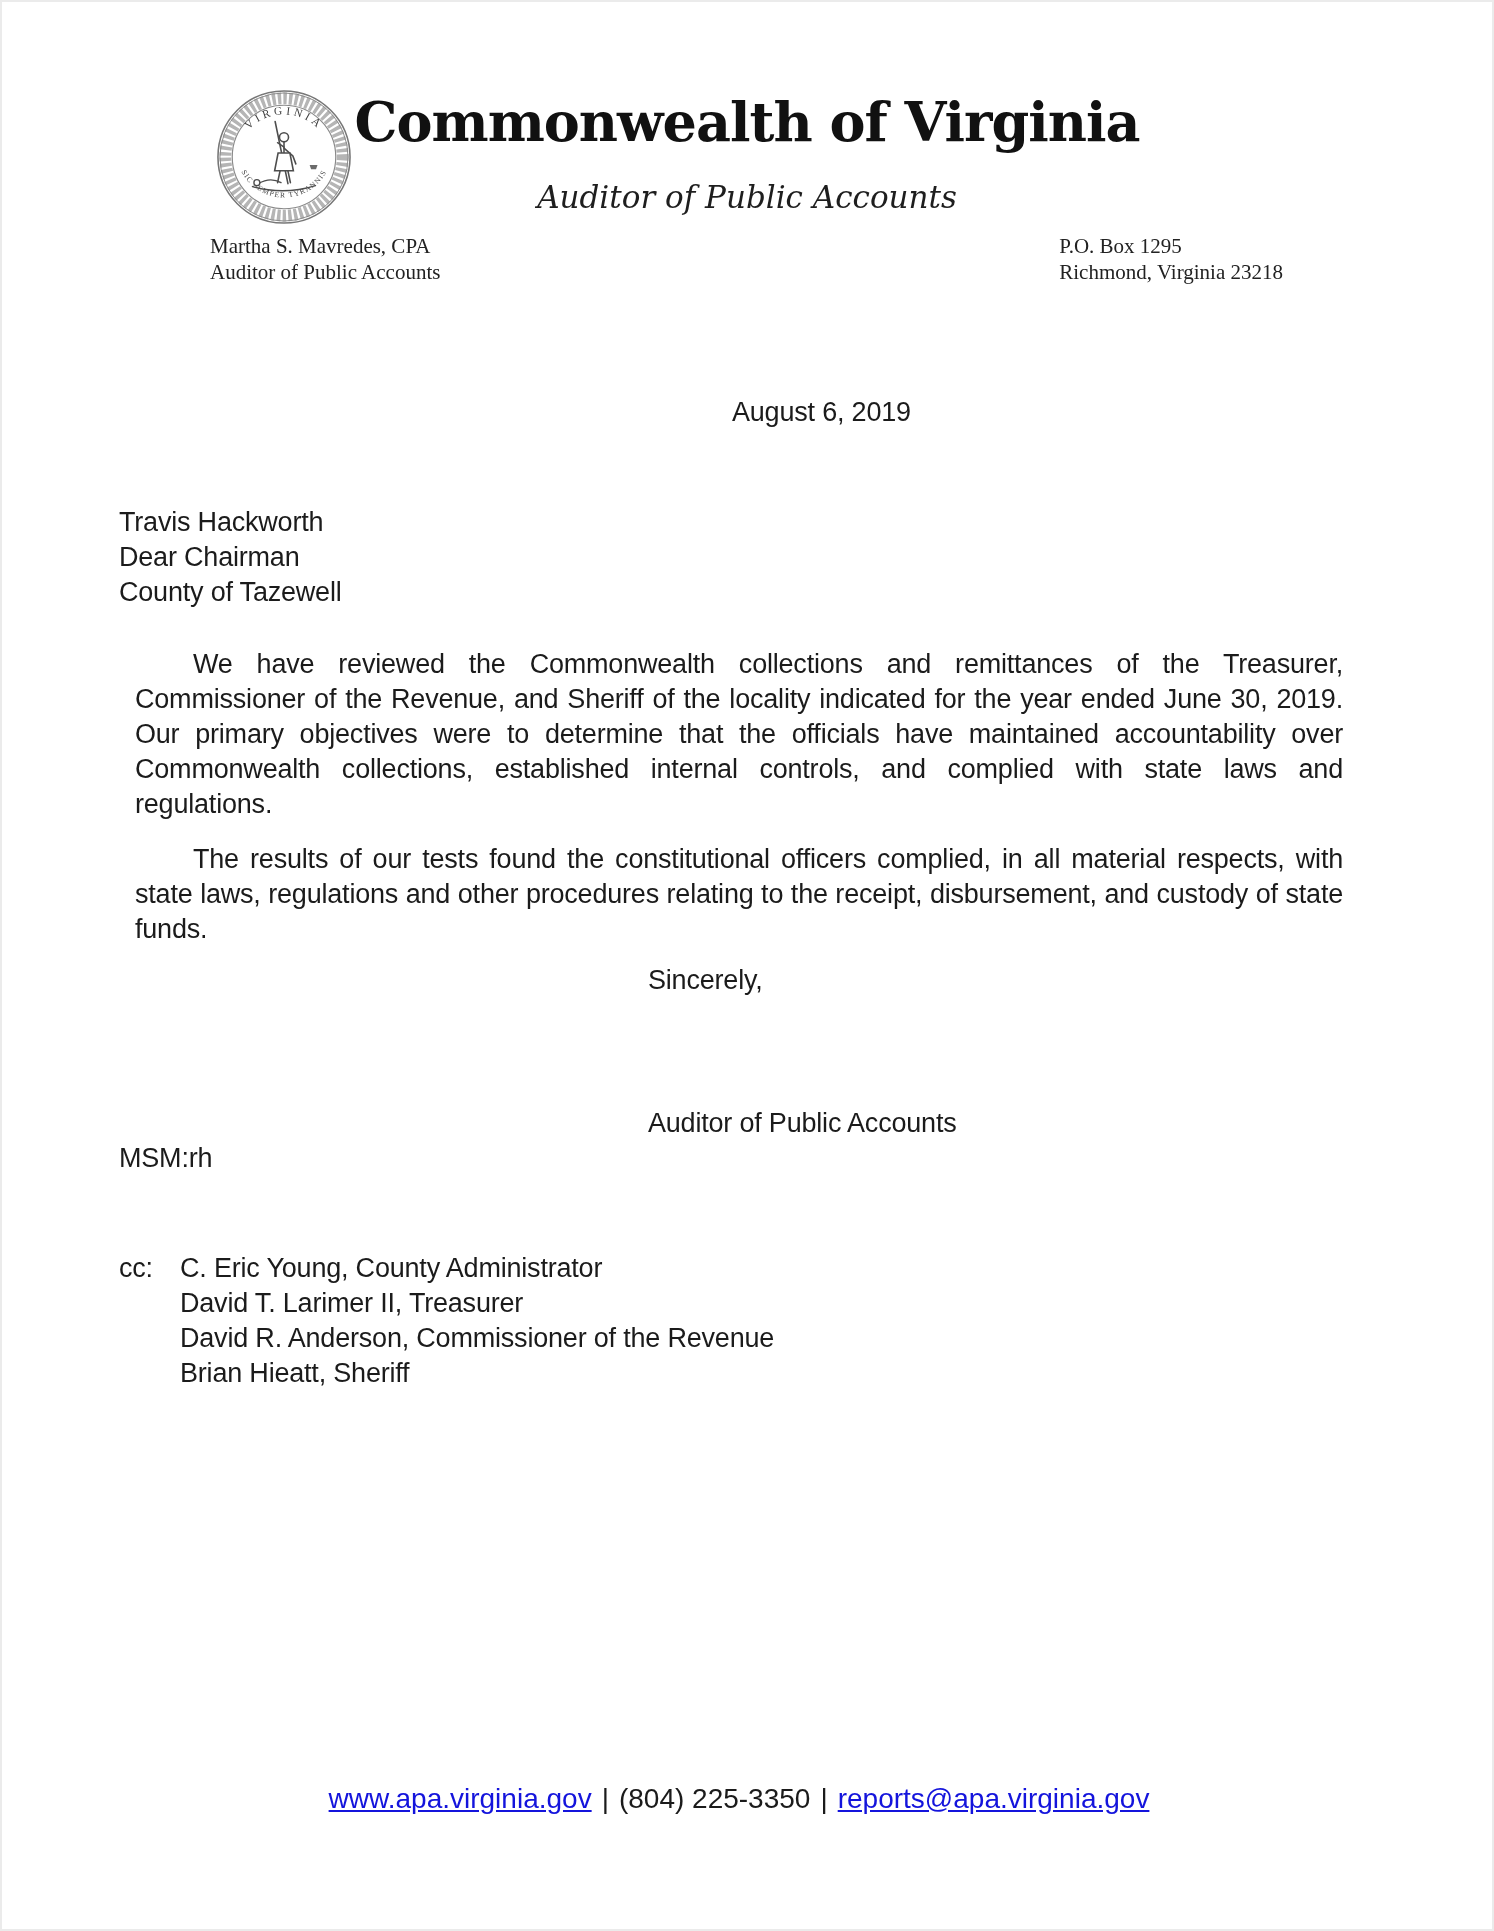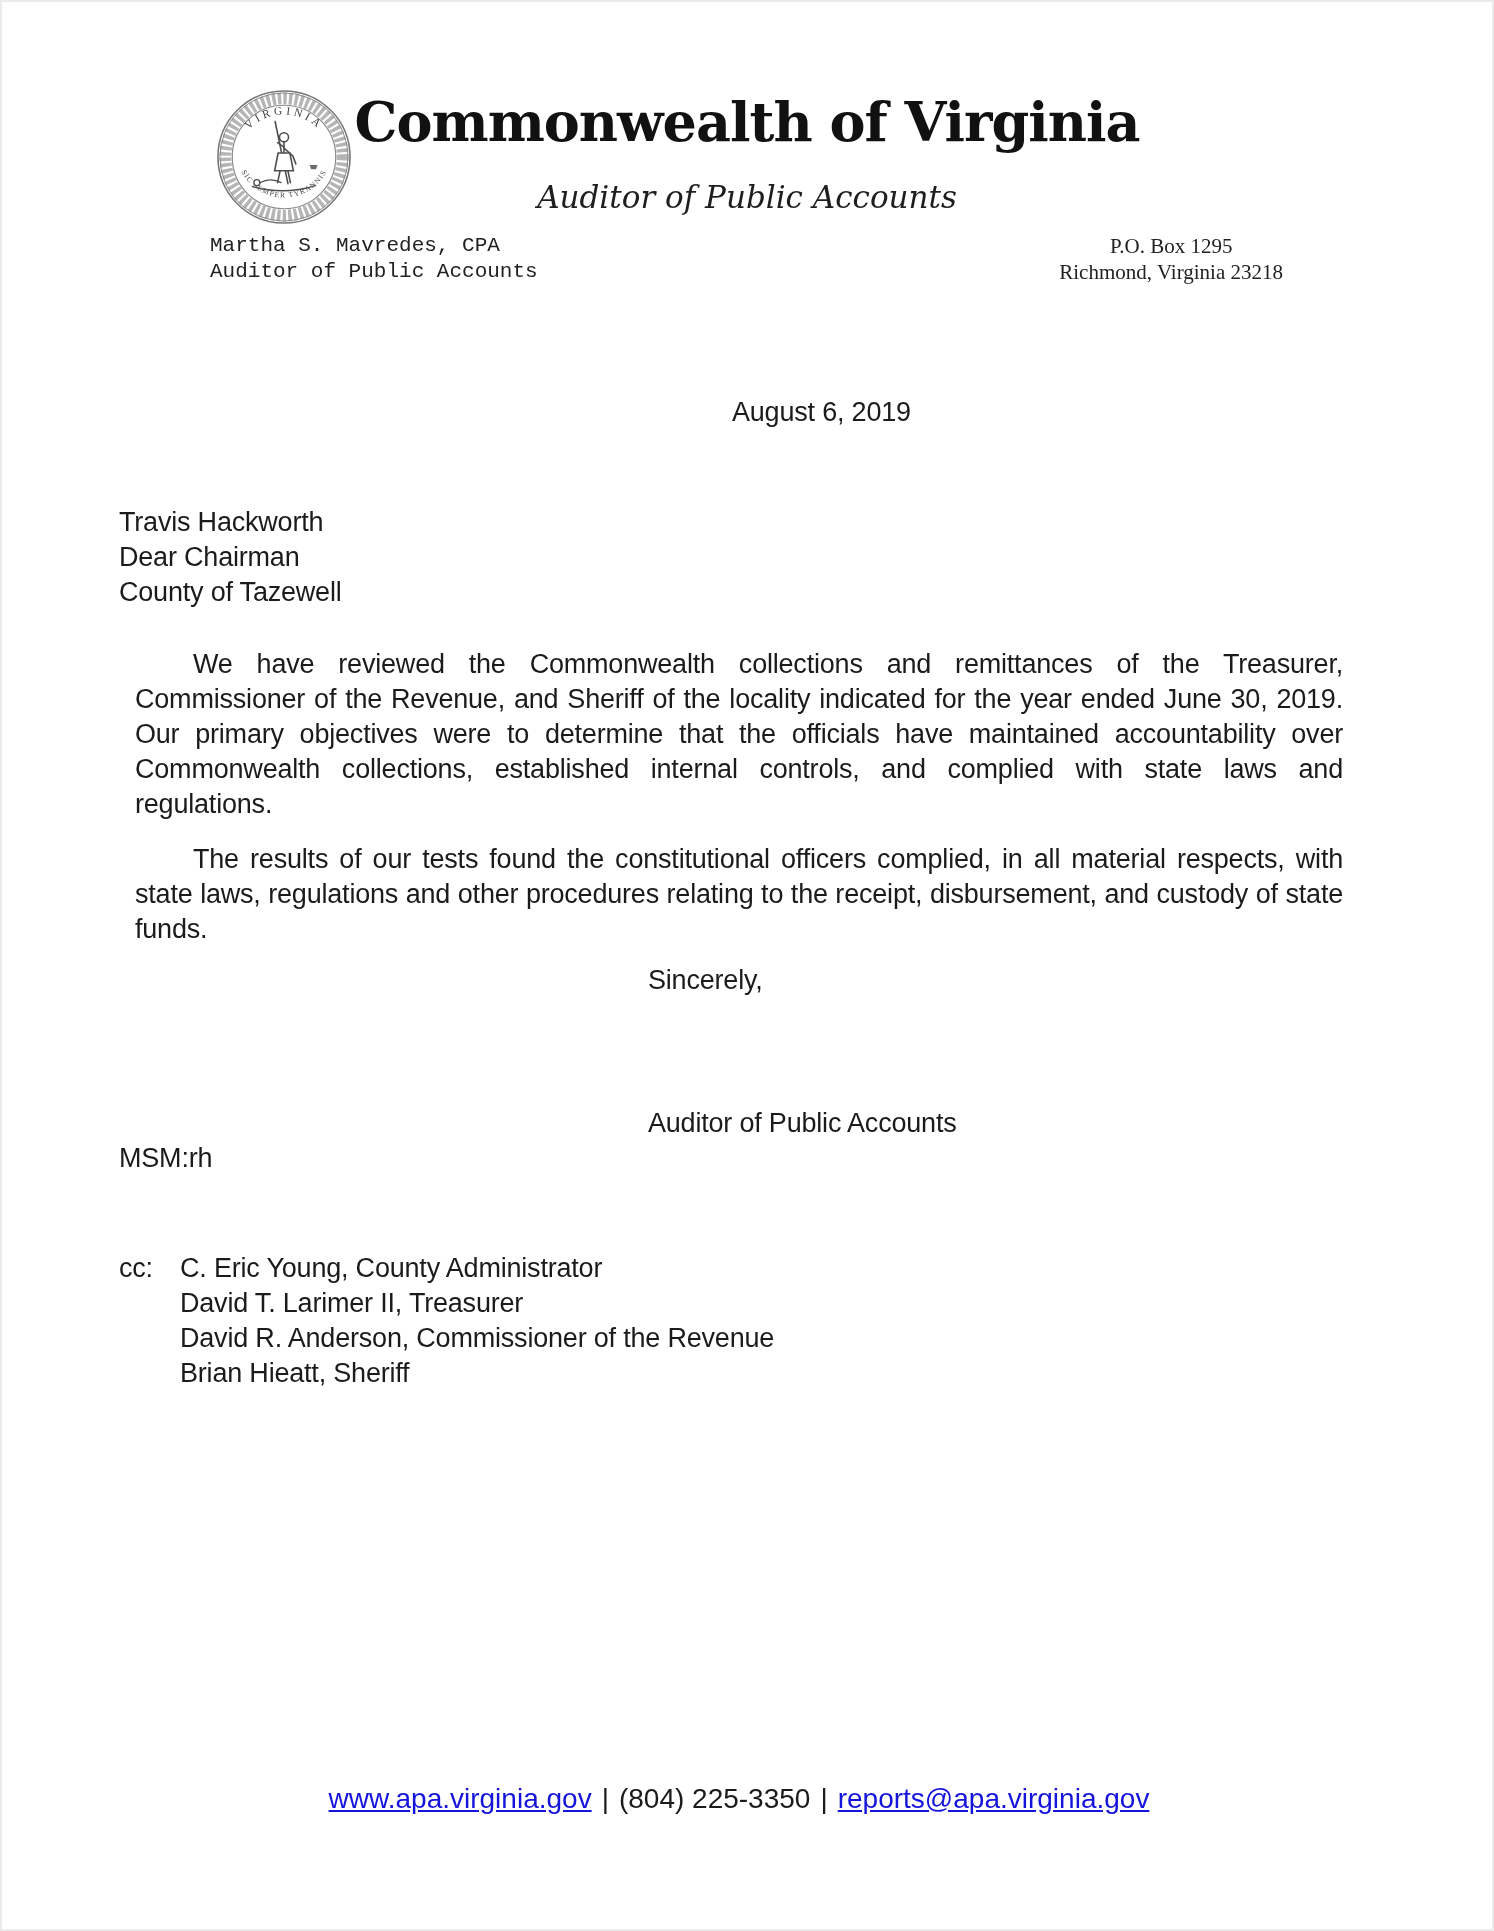--- a/index.html
+++ b/index.html
@@ -27,26 +27,26 @@
   .hdr-subtitle{
     position:absolute;left:0;right:0;top:176px;
     text-align:center;
     font-family:"DejaVu Serif", serif;
     font-style:italic;
     font-size:31px;line-height:38px;
     color:#1e1e1e;
   }
   .hdr-left{
     position:absolute;left:208px;top:231px;
-    font-family:Liberation Mono, monospace;
+    font-family:Liberation Serif, serif;
     font-size:21px;line-height:26px;color:#222;
   }
   .hdr-right{
     position:absolute;right:209px;top:231px;
-    text-align:center;
+    text-align:left;
     font-family:"Liberation Serif", serif;
     font-size:21px;line-height:26px;color:#222;
   }
   
   .letter{
     position:absolute;left:117px;top:0;width:1240px;
     font-size:27px;line-height:35px;letter-spacing:-0.2px;
     color:#1b1b1b;
   }
   .date{margin:393px 0 0 613px;}

